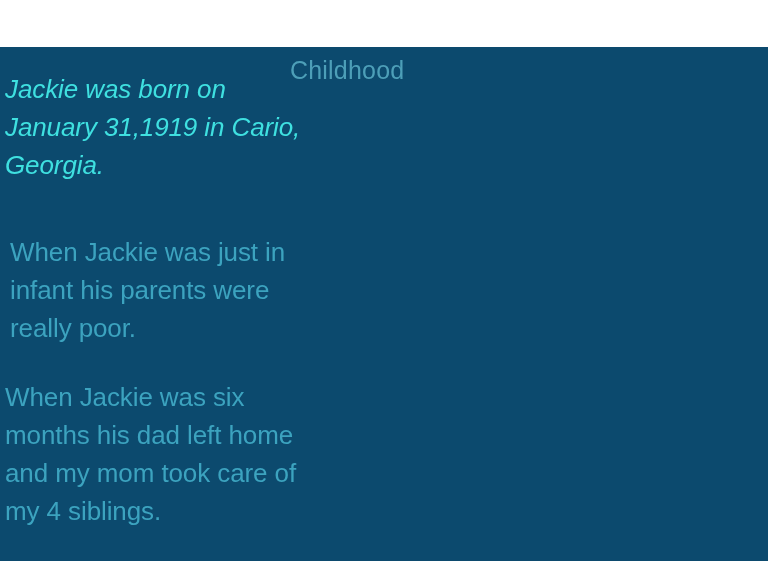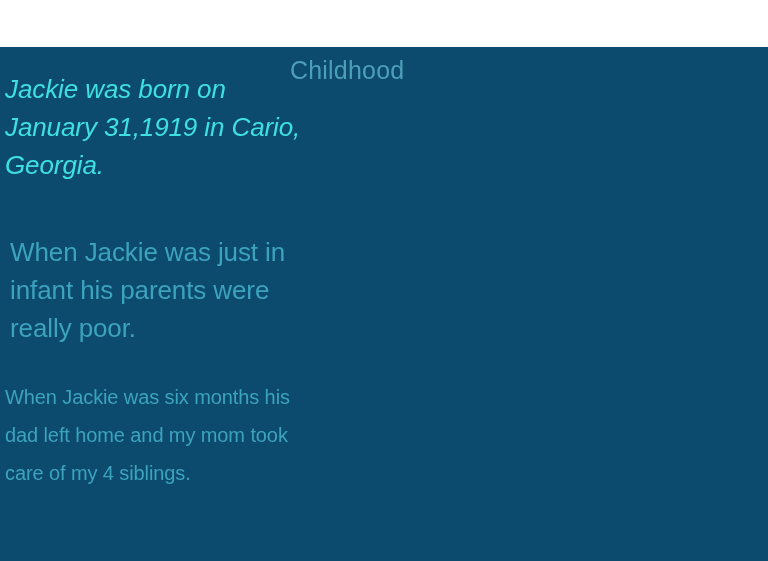--- a/index.html
+++ b/index.html
@@ -66,21 +66,21 @@
     width: 300px;
     font-size: 26px;
     line-height: 38px;
     color: #3CA3BF;
   }
 
   #para-sixmonths {
     left: 5px;
     top: 331px;
     width: 300px;
-    font-size: 20px;
+    font-size: 26px;
     line-height: 38px;
     color: #3CA3BF;
   }
 
   
   #right-col {
     position: absolute;
     left: 384px;
     top: 0px;
     width: 384px;

